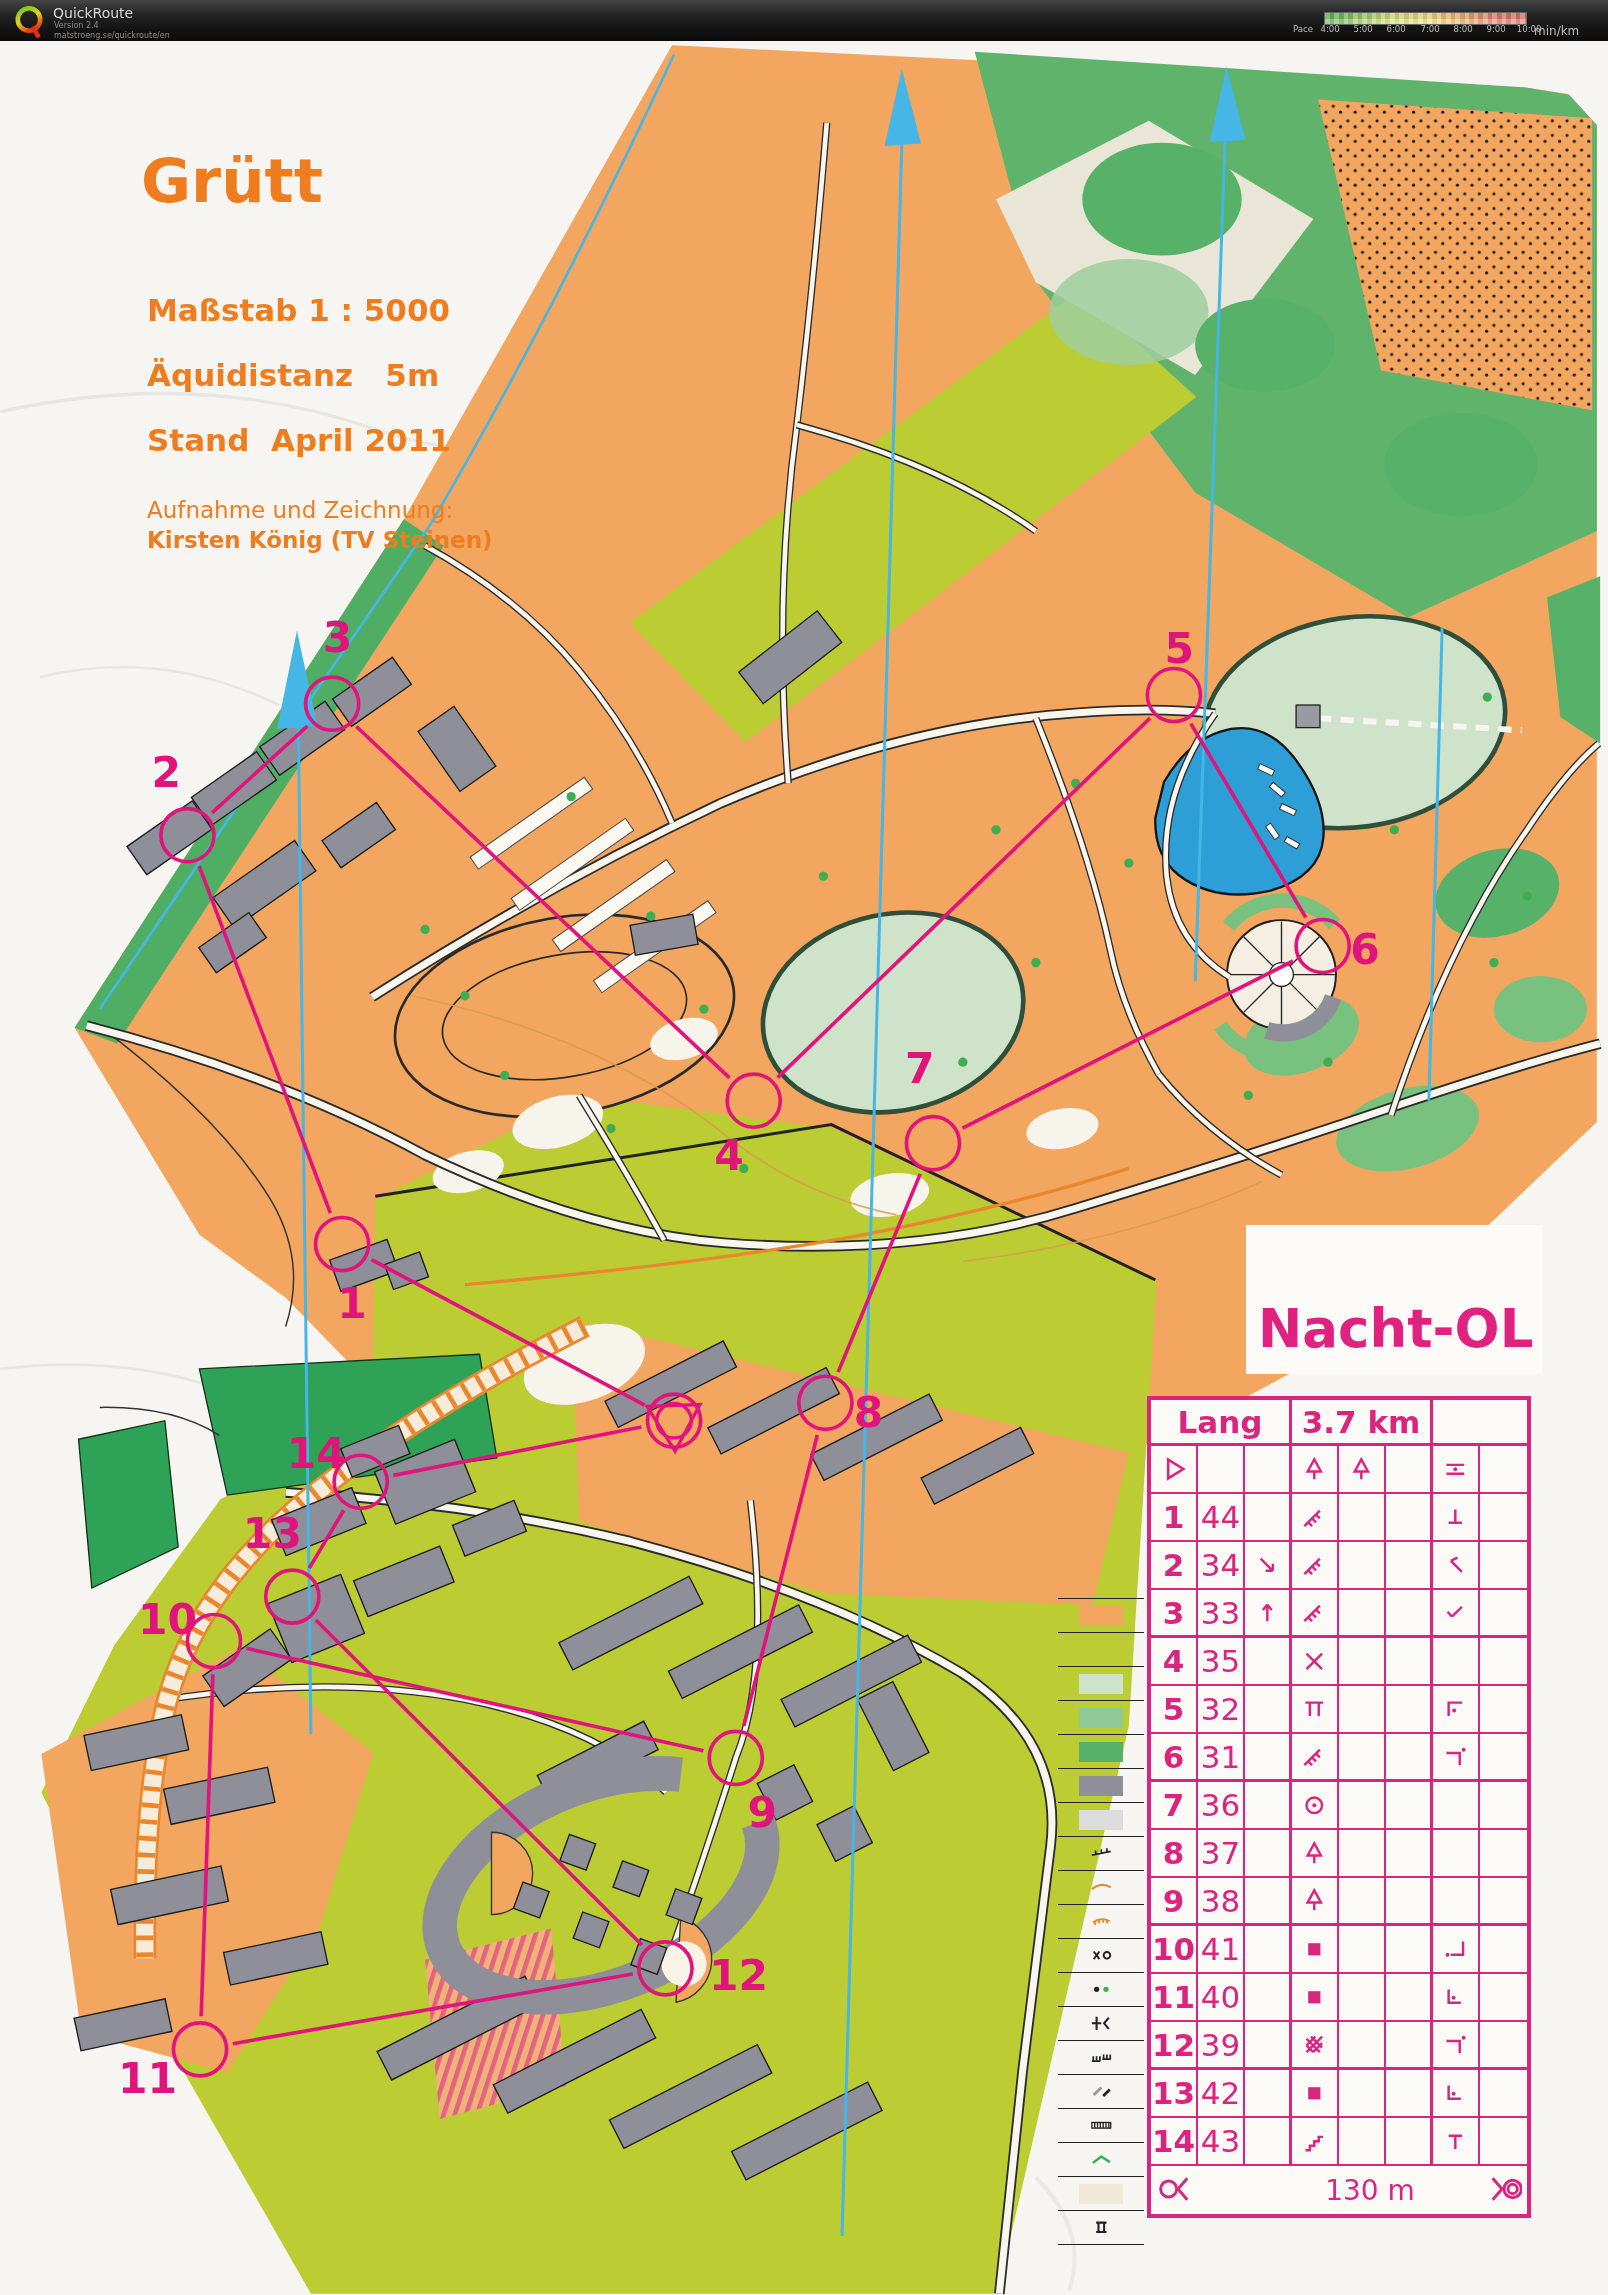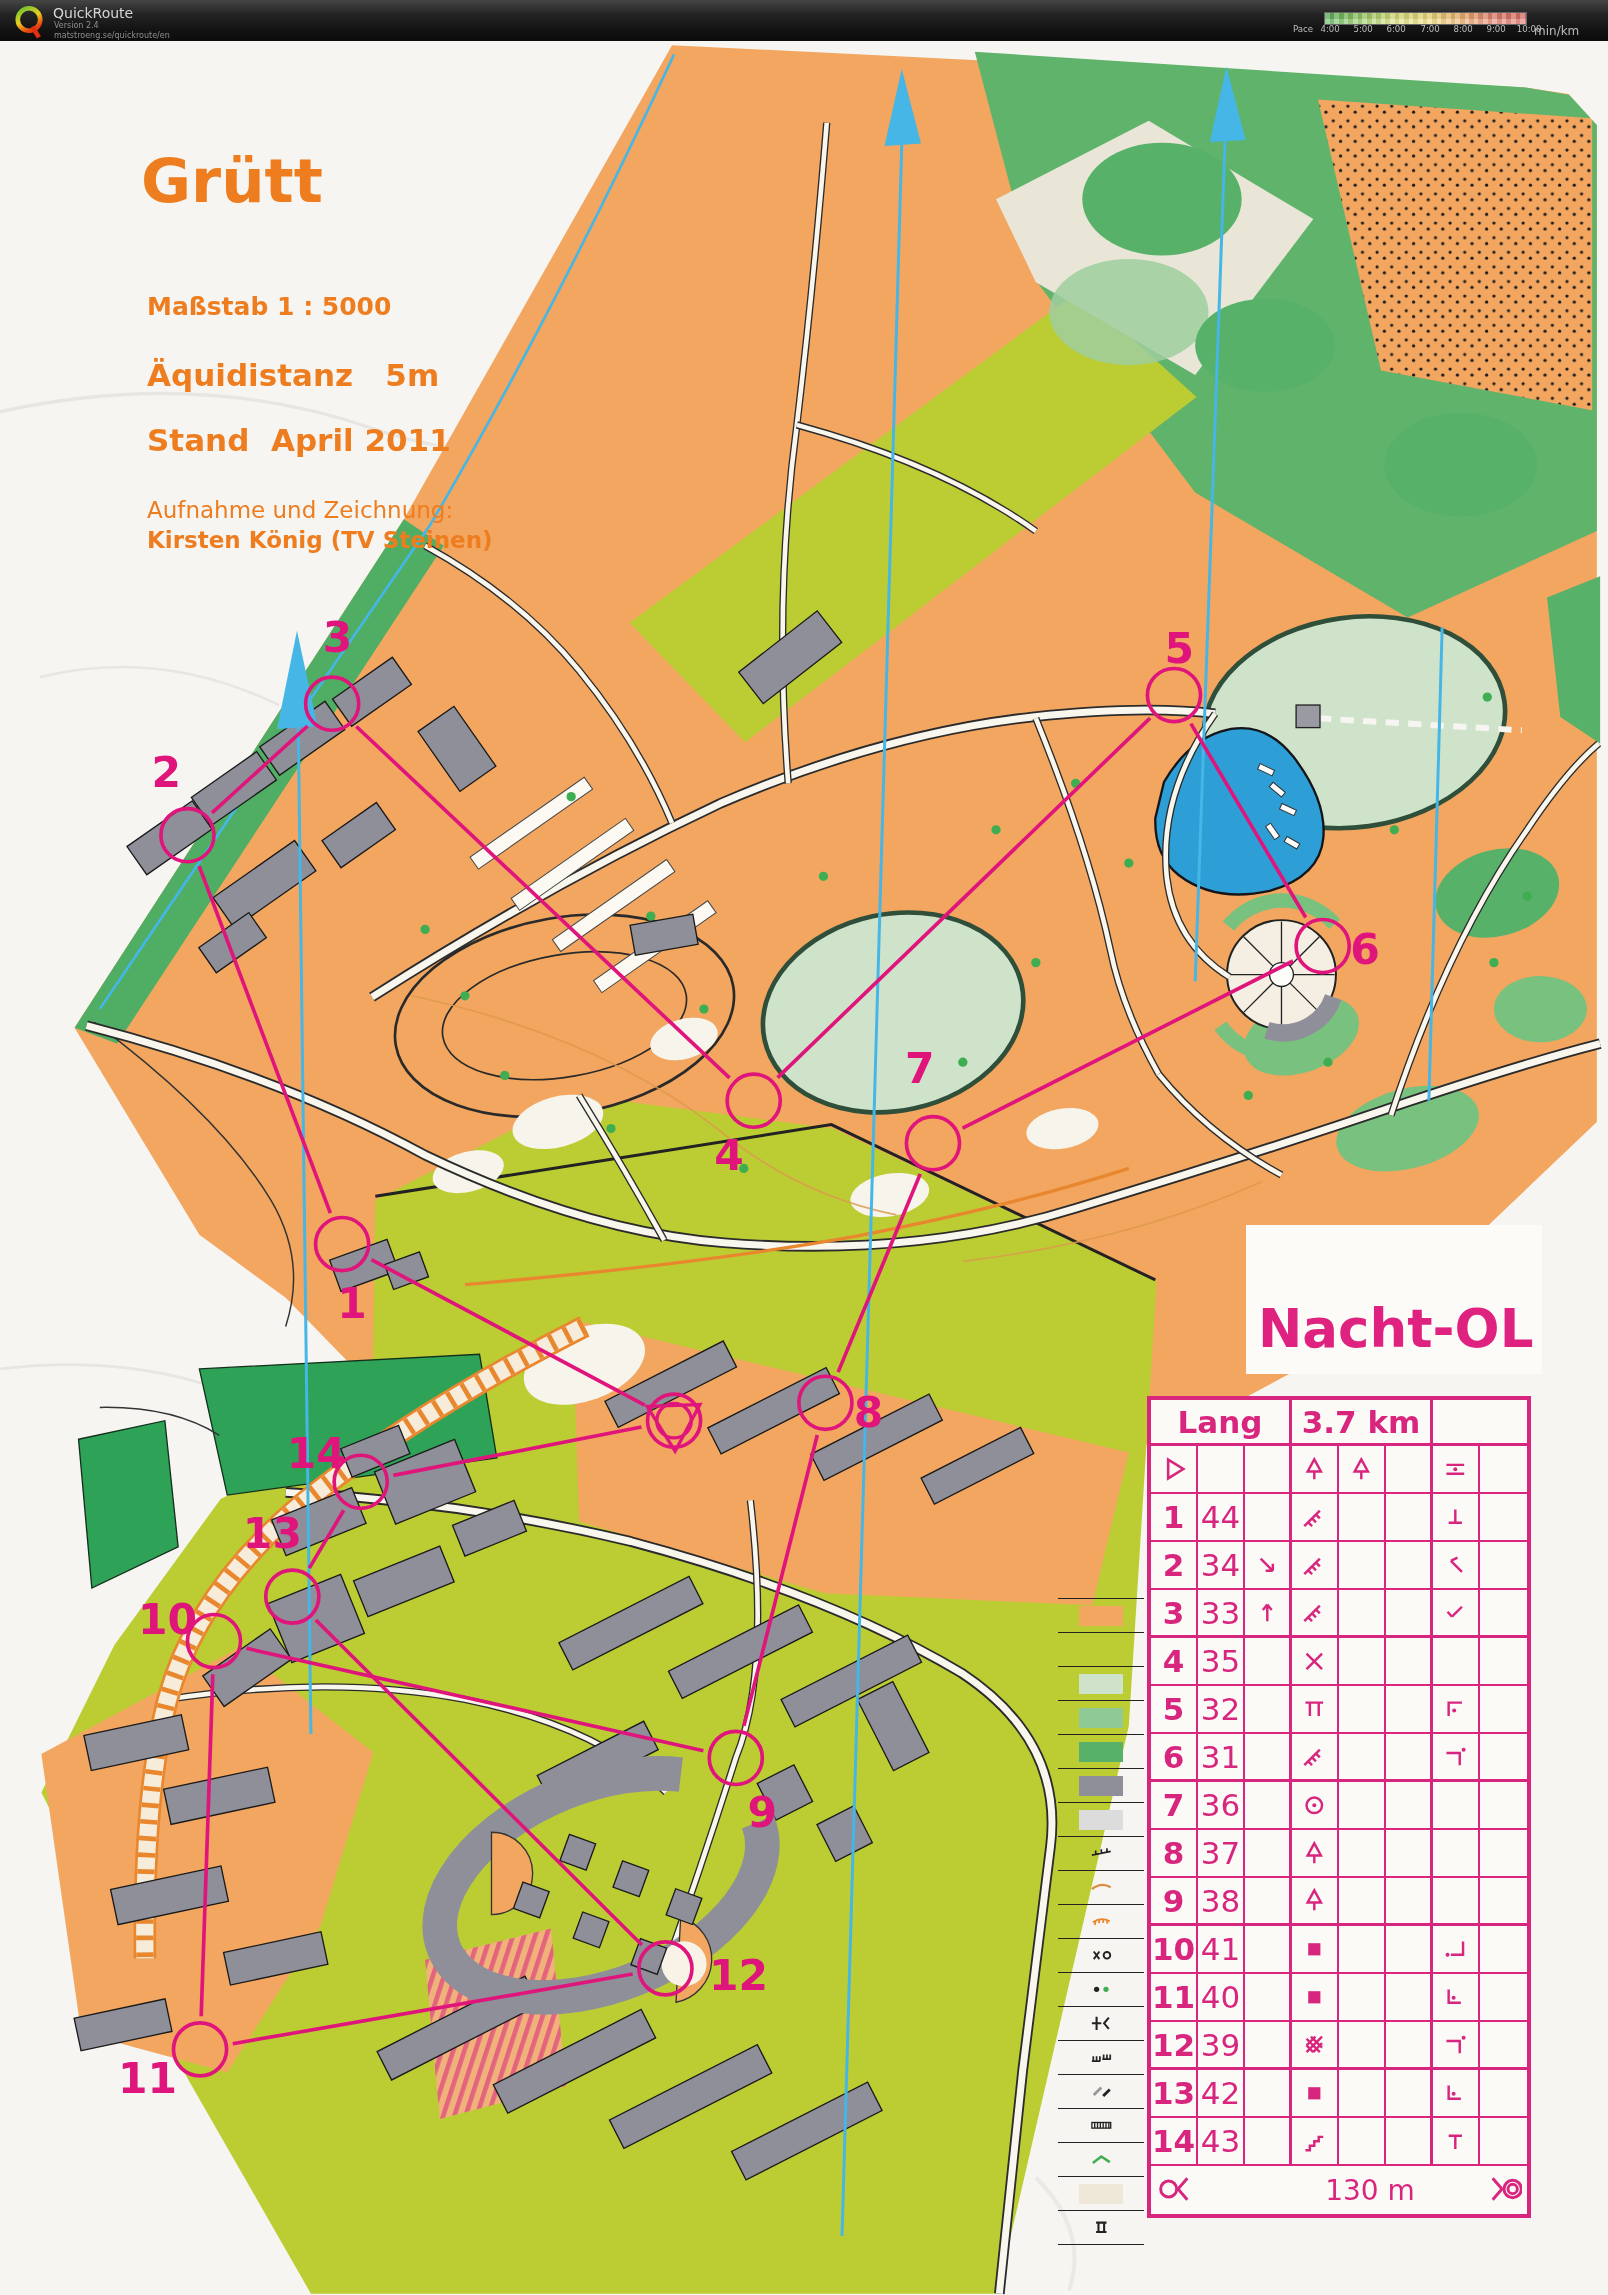--- a/index.html
+++ b/index.html
@@ -16,21 +16,21 @@
   #paceLabel{position:absolute;left:-12px;top:24px;font-size:8.6px;color:#bdbdbd;}
   #paceBar{position:absolute;left:18.6px;top:12px;width:201px;height:11.3px;border:0.7px solid #666;}
   #paceTicks{position:absolute;left:18.6px;top:24px;width:181px;height:10.6px;}
   #paceTicks span{position:absolute;top:0;width:33px;text-align:center;font-size:8.6px;color:#bdbdbd;}
   #paceUnit{position:absolute;left:229px;top:24px;font-size:12px;color:#bdbdbd;}
   
   #mapsvg{position:absolute;left:0;top:0;z-index:1;}
   
   .maptext{position:absolute;z-index:10;color:#ee7d20;white-space:nowrap;}
   #map-title{left:141px;top:145px;font-size:61px;font-weight:bold;}
-  #map-scale{left:147px;top:292px;font-size:25px;font-weight:bold;}
+  #map-scale{left:147px;top:292px;font-size:31px;font-weight:bold;}
   #map-equi{left:147px;top:357px;font-size:31px;font-weight:bold;}
   #map-stand{left:147px;top:422px;font-size:31px;font-weight:bold;}
   #map-credit1{left:147px;top:497px;font-size:23px;font-weight:normal;}
   #map-credit2{left:147px;top:527px;font-size:23px;font-weight:bold;text-align:right;}
   
   #eventbox{position:absolute;left:1246px;top:1225px;width:296px;height:149px;
     background:#fcfbf8;z-index:10;}
   #eventbox .l1{position:absolute;left:12px;top:1.3px;font-size:53px;font-weight:bold;color:#df2280;}
   #eventbox .l2{position:absolute;left:12px;top:73px;font-size:53px;font-weight:bold;color:#df2280;}
   

